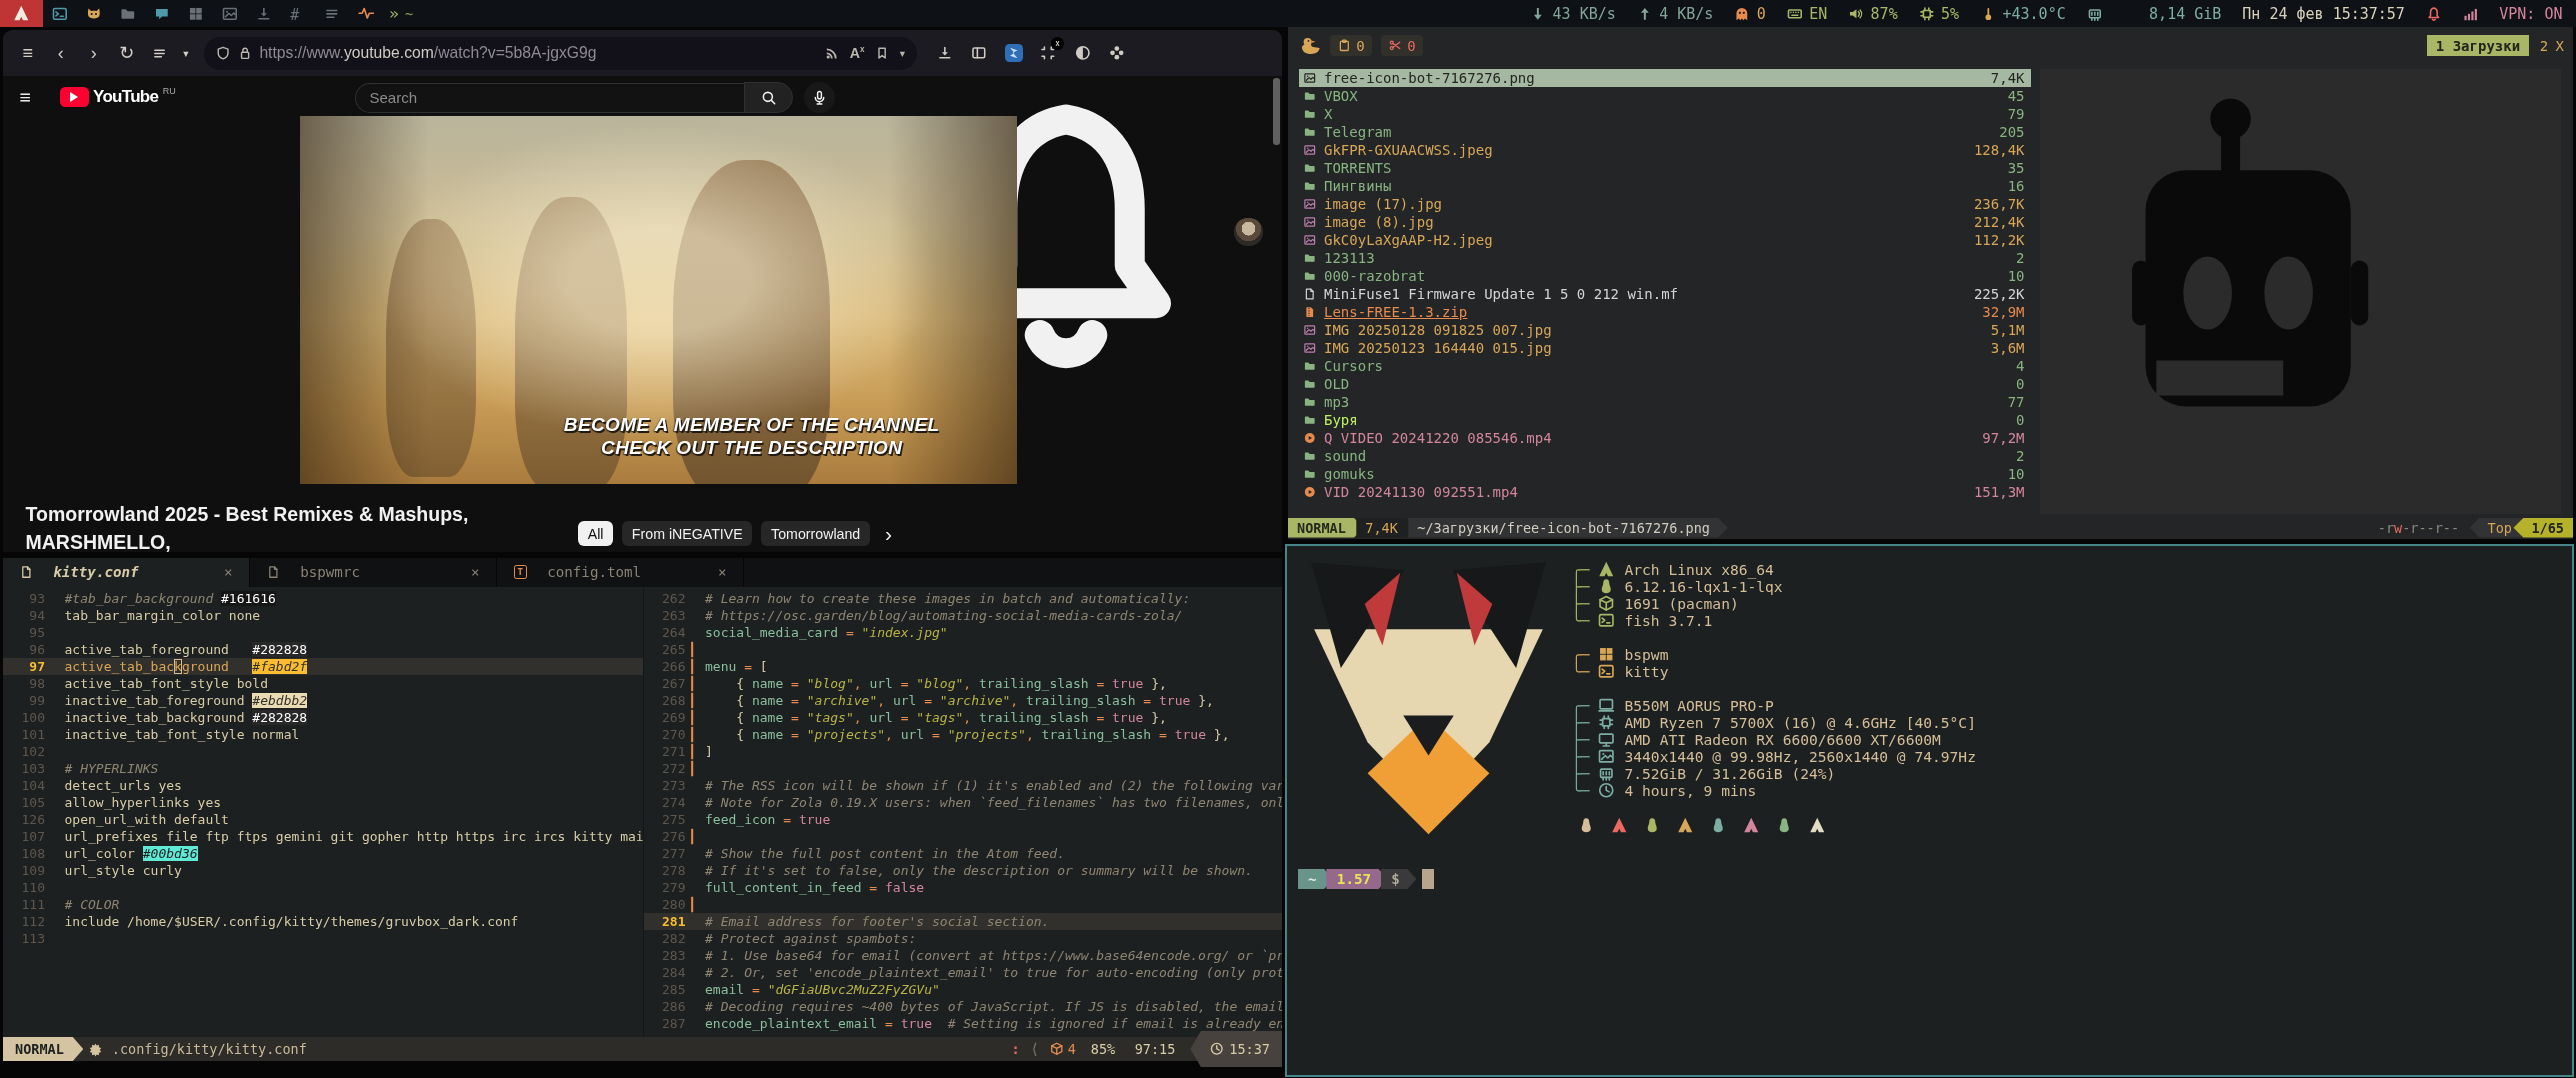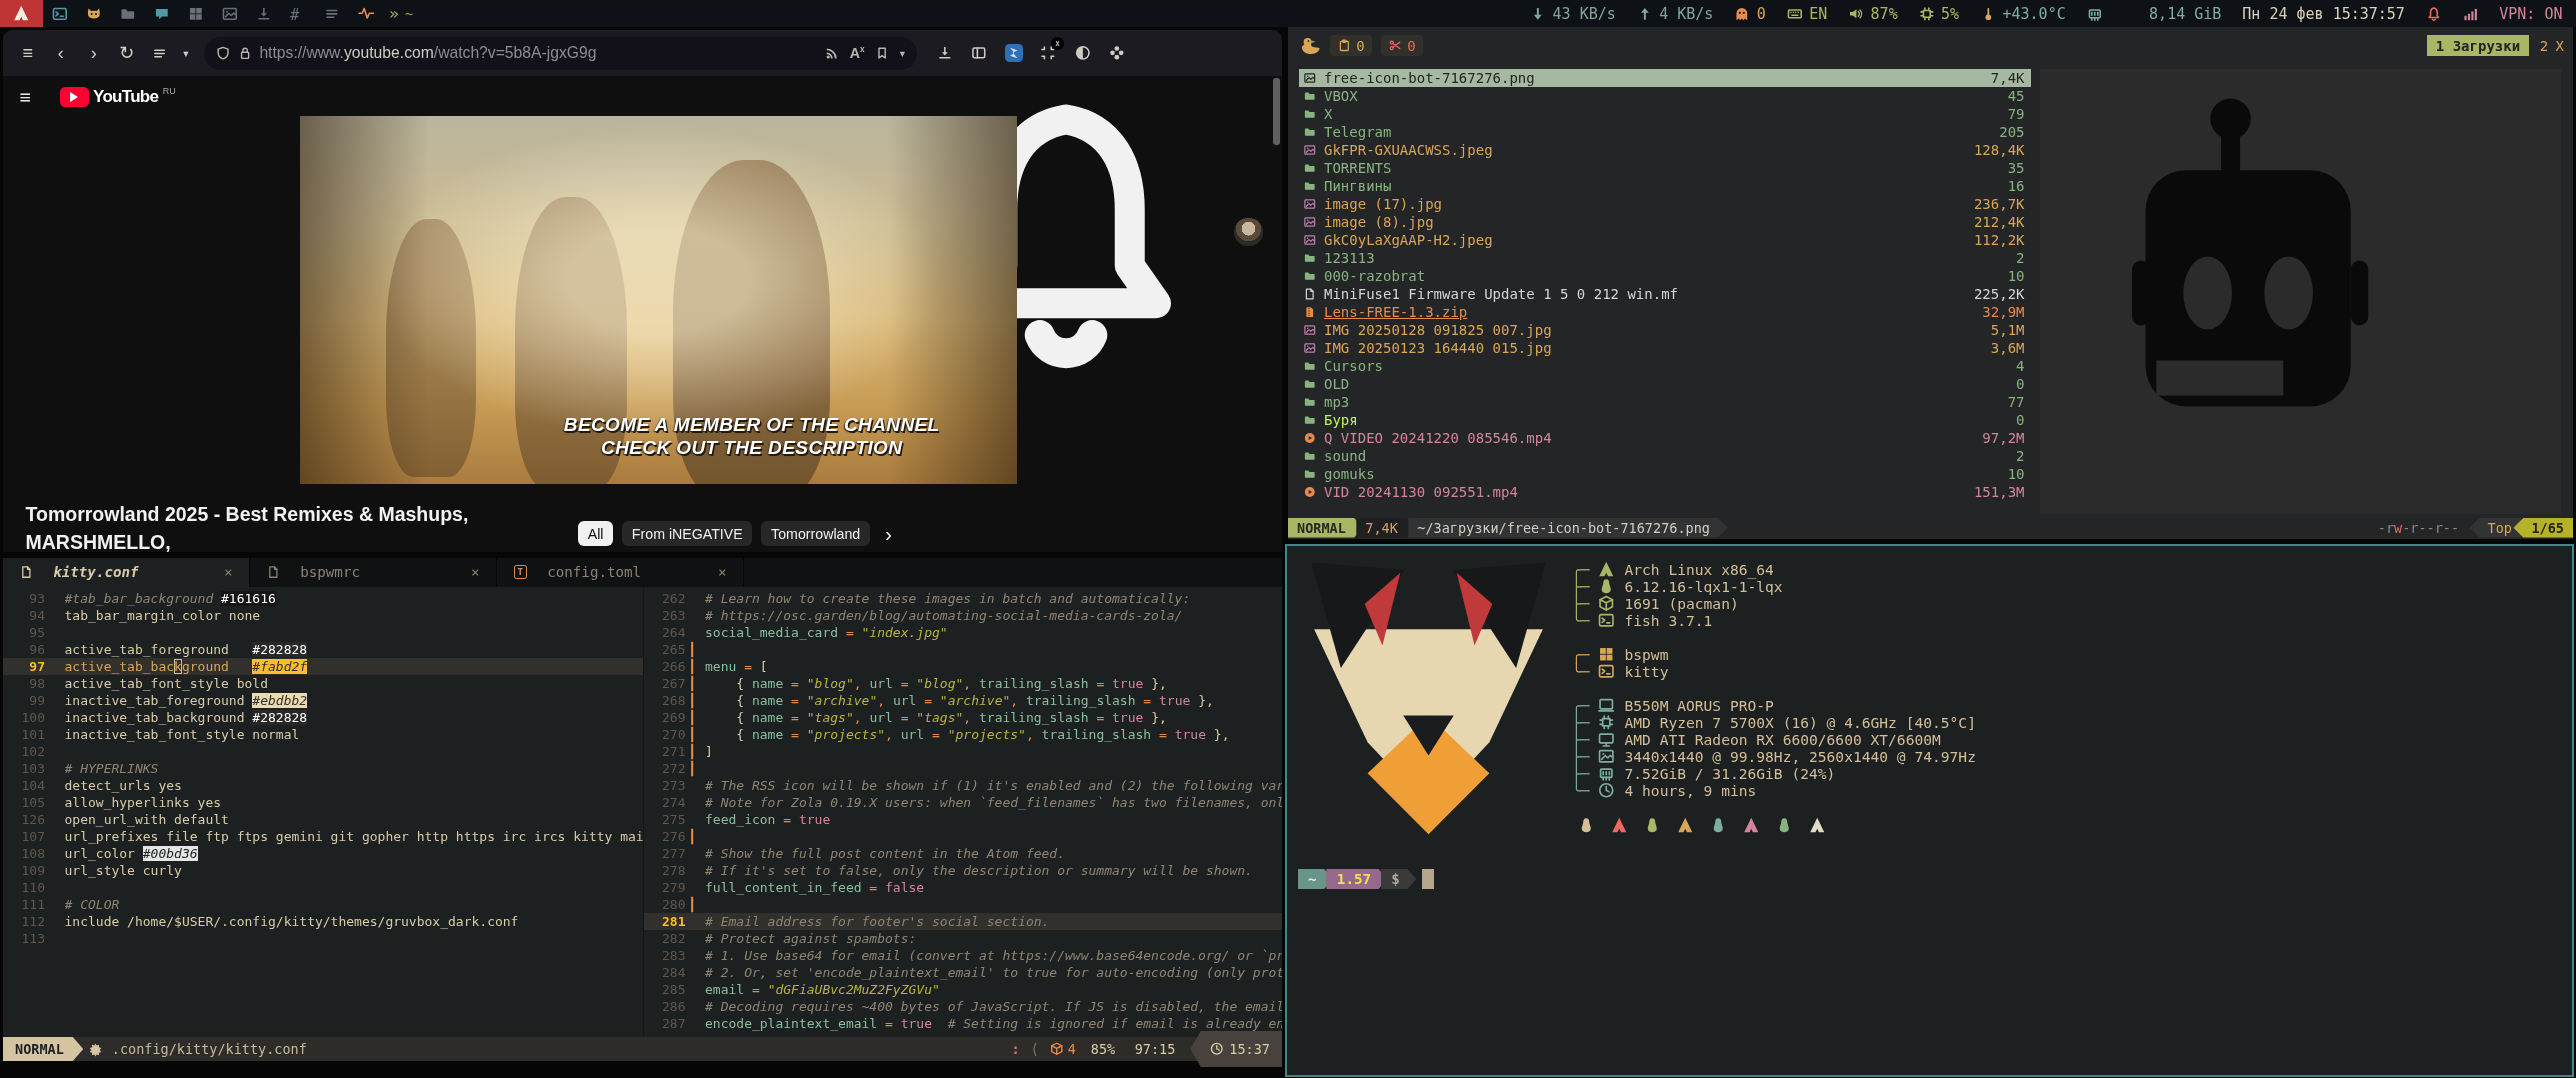--- a/index.html
+++ b/index.html
@@ -470,20 +470,41 @@
     <div id="ytpage">
       <div id="ythead">
         <div id="yt-burger">≡</div>
         <div id="ytlogo">
           <span id="ytplay">
               <i></i>
             </span>
           <span id="ytword">YouTube</span>
           <span id="ytru">RU</span>
         </div>
+        <div id="ytsearch">
+          <div id="searchbox">
+              <span>Search</span>
+            </div>
+          <div id="searchbtn">
+              <span class="ico">
+                <svg viewBox="0 0 16 16" fill="none" stroke="currentColor" stroke-width="1.6" stroke-linecap="round" stroke-linejoin="round">
+                  <circle cx="7" cy="7" r="4.6"></circle>
+                  <path d="M10.6 10.6 L14 14"></path>
+                </svg>
+              </span>
+            </div>
+          <div id="micbtn">
+              <span class="ico">
+                <svg viewBox="0 0 16 16" fill="none" stroke="currentColor" stroke-width="1.6" stroke-linecap="round" stroke-linejoin="round">
+                  <rect x="6" y="1.5" width="4" height="8" rx="2"></rect>
+                  <path d="M3.5 8 a4.5 4.5 0 0 0 9 0 M8 12.5 V15 M5.5 15 H10.5"></path>
+                </svg>
+              </span>
+            </div>
+        </div>
         <div id="ytright">
           <div id="createbtn">
               <span>+</span>
               <span>Create</span>
             </div>
           <span id="ytbell"><span class="ico"><svg viewBox="0 0 16 16" fill="none" stroke="currentColor" stroke-width="1.6" stroke-linecap="round" stroke-linejoin="round">
                   <path d="M8 2 C5.6 2.4 4.6 4.4 4.6 6.8 V9.8 L3.2 11.8 H12.8 L11.4 9.8 V6.8 C11.4 4.4 10.4 2.4 8 2 Z"></path>
                   <path d="M6.6 13.5 a1.5 1.5 0 0 0 2.8 0"></path>
                 </svg></span></span>
           <span id="avatar"></span>
@@ -556,21 +577,21 @@
           <div class="eline"><span class="lno">98</span><span class="gut"></span><span class="code"><span class="s-p">active_tab_font_style bold</span></span></div>
           <div class="eline"><span class="lno">99</span><span class="gut"></span><span class="code"><span class="s-p">inactive_tab_foreground </span><span class="s-i" style="background: rgb(235, 219, 178); color: rgb(50, 48, 44);">#ebdbb2</span></span></div>
           <div class="eline"><span class="lno">100</span><span class="gut"></span><span class="code"><span class="s-p">inactive_tab_background </span><span class="s-p" style="background: rgb(40, 40, 40); color: rgb(255, 255, 255);">#282828</span></span></div>
           <div class="eline"><span class="lno">101</span><span class="gut"></span><span class="code"><span class="s-p">inactive_tab_font_style normal</span></span></div>
           <div class="eline"><span class="lno">102</span><span class="gut"></span><span class="code"></span></div>
           <div class="eline"><span class="lno">103</span><span class="gut"></span><span class="code"><span class="s-c"># HYPERLINKS</span></span></div>
           <div class="eline"><span class="lno">104</span><span class="gut"></span><span class="code"><span class="s-p">detect_urls yes</span></span></div>
           <div class="eline"><span class="lno">105</span><span class="gut"></span><span class="code"><span class="s-p">allow_hyperlinks yes</span></span></div>
           <div class="eline"><span class="lno">126</span><span class="gut"></span><span class="code"><span class="s-p">open_url_with default</span></span></div>
           <div class="eline"><span class="lno">107</span><span class="gut"></span><span class="code"><span class="s-p">url_prefixes file ftp ftps gemini git gopher http https irc ircs kitty mailt</span></span></div>
-          <div class="eline"><span class="lno">108</span><span class="gut"></span><span class="code"><span class="s-p">url_color </span><span class="s-i" style="background: #e5e5e5; color: rgb(29, 32, 33);">#00bd36</span></span></div>
+          <div class="eline"><span class="lno">108</span><span class="gut"></span><span class="code"><span class="s-p">url_color </span><span class="s-i" style="background: #5eead4; color: rgb(29, 32, 33);">#00bd36</span></span></div>
           <div class="eline"><span class="lno">109</span><span class="gut"></span><span class="code"><span class="s-p">url_style curly</span></span></div>
           <div class="eline"><span class="lno">110</span><span class="gut"></span><span class="code"></span></div>
           <div class="eline"><span class="lno">111</span><span class="gut"></span><span class="code"><span class="s-c"># COLOR</span></span></div>
           <div class="eline"><span class="lno">112</span><span class="gut"></span><span class="code"><span class="s-p">include /home/$USER/.config/kitty/themes/gruvbox_dark.conf</span></span></div>
           <div class="eline"><span class="lno">113</span><span class="gut"></span><span class="code"></span></div>
         </div>
       <div class="pane" id="pane-right">
           <div class="eline"><span class="lno">262</span><span class="gut"></span><span class="code"><span class="s-c"># Learn how to create these images in batch and automatically:</span></span></div>
           <div class="eline"><span class="lno">263</span><span class="gut"></span><span class="code"><span class="s-c"># https://osc.garden/blog/automating-social-media-cards-zola/</span></span></div>
           <div class="eline"><span class="lno">264</span><span class="gut"></span><span class="code"><span class="s-k">social_media_card</span><span class="s-o"> = </span><span class="s-s">"index.jpg"</span></span></div>

